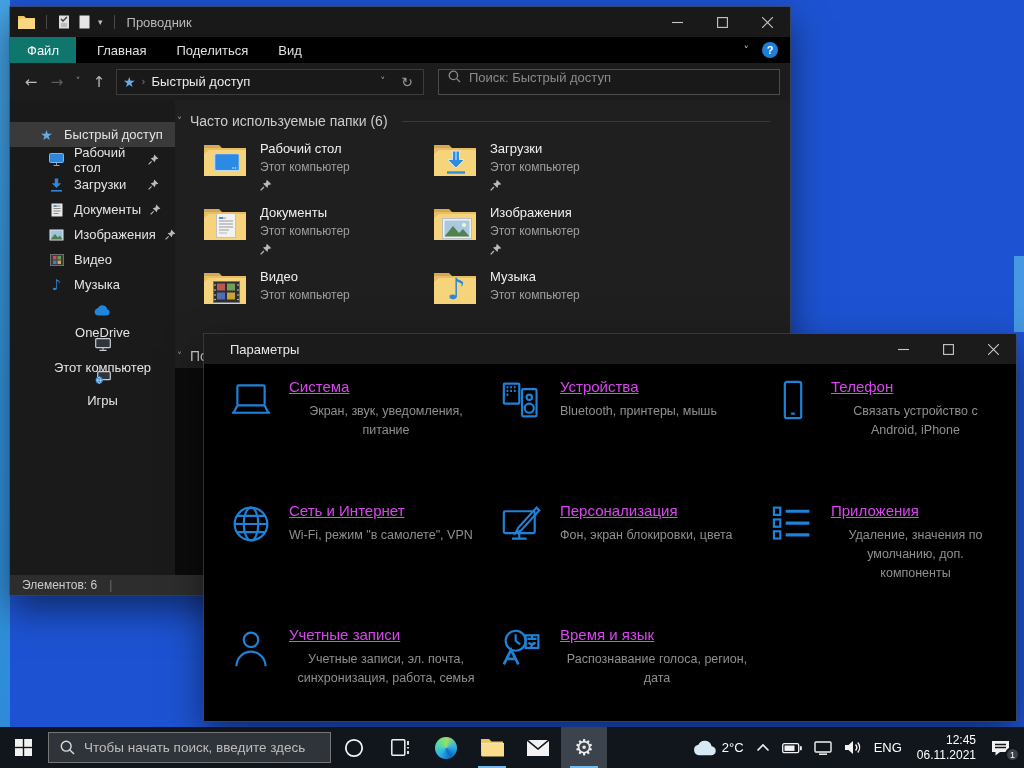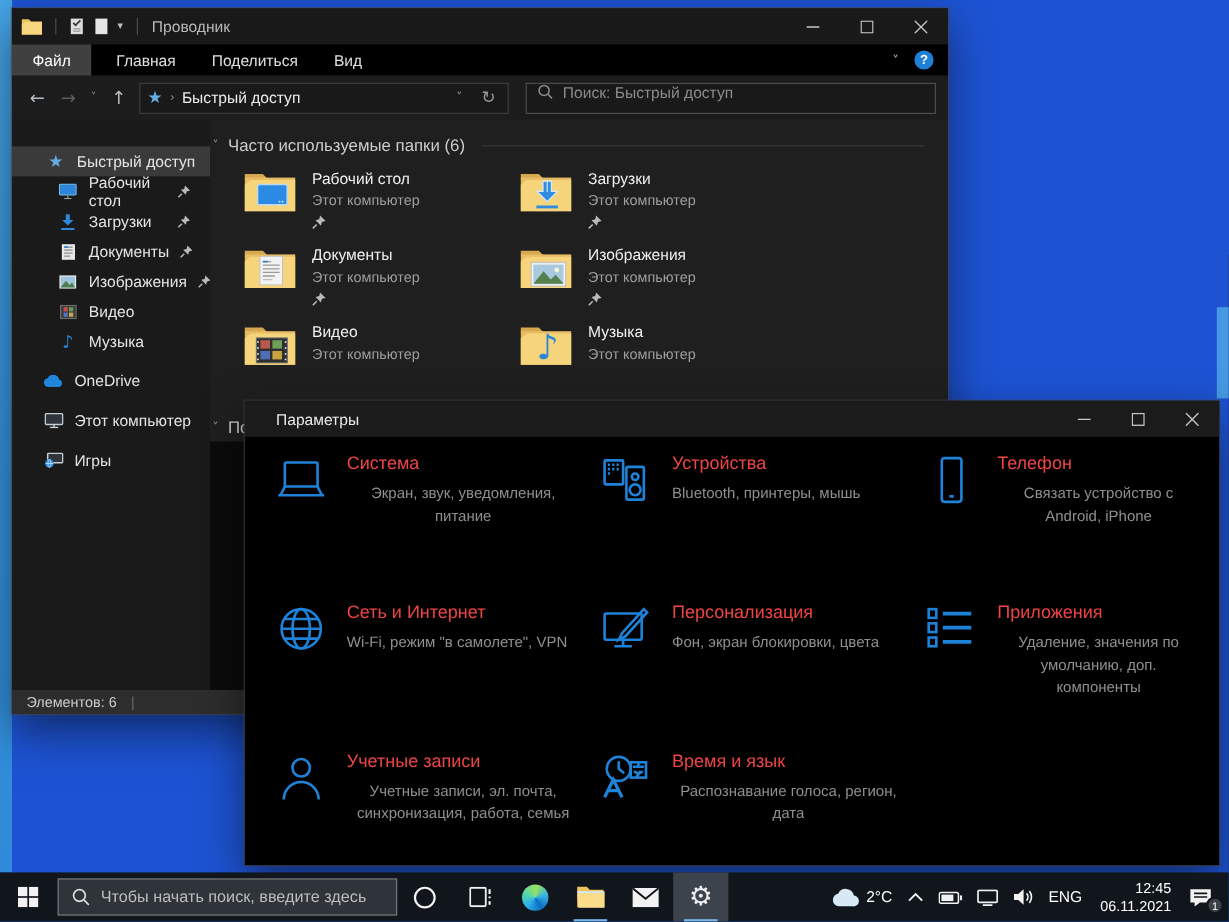--- a/index.html
+++ b/index.html
@@ -27,21 +27,21 @@
   
   .explorer { left:10px; top:7px; width:780px; height:588px; background:#1c1c1c; z-index:1; }
   .ex-titlebar { height:30px; background:#191919; display:flex; align-items:center; padding-left:8px; }
   .qat { display:flex; align-items:center; gap:7px; }
   .qat-sep { width:1px; height:14px; background:#4a4a4a; margin:0 4px; }
   .ex-title { color:#b9b9b9; font-size:13px; margin-left:8px; }
   .ex-caps { margin-left:auto; }
 
   .ex-menubar { height:26px; background:#000; display:flex; align-items:stretch; }
   .tab { display:flex; align-items:center; padding:0 15px; font-size:13px; color:#e0e0e0; }
-  .tab.active { background:#404040; color:#fff; padding:0 17px; }
+  .tab.active { background:#0f766e; color:#fff; padding:0 17px; }
   .menubar-right { margin-left:auto; display:flex; align-items:center; gap:13px; padding-right:12px; }
   .help-circle { width:16px; height:16px; border-radius:50%; background:#1f7fd6; color:#fff;
     font-size:11px; font-weight:bold; display:flex; align-items:center; justify-content:center; }
 
   .ex-navbar { height:37px; display:flex; align-items:center; padding:0 8px; background:#1c1c1c; }
   .nav-btn { width:26px; height:26px; display:flex; align-items:center; justify-content:center;
     color:#b6bdc4; font-size:15px; font-family:"DejaVu Sans",sans-serif; }
   .nav-btn.disabled { color:#5d5d5d; }
   .nav-btn.small { width:16px; font-size:10px; color:#8a8a8a; }
   .addressbar { width:308px; height:26px; margin-left:4px; border:1px solid #3c3c3c; background:#191919;
@@ -53,21 +53,21 @@
     display:flex; align-items:flex-start; padding:0 9px; gap:8px; }
   .searchbox input { flex:1; background:transparent; border:none; outline:none; color:#cfcfcf;
     font-size:13px; font-family:inherit; }
   .searchbox input::placeholder { color:#8b8b8b; opacity:1; }
 
   .ex-body { position:absolute; top:93px; bottom:20px; left:0; right:0; display:flex; }
   .sidebar { width:165px; background:#1a1a1a; padding-top:22px; flex-shrink:0; }
   .side-item { height:25px; display:flex; align-items:center; gap:9px; font-size:13px; color:#e4e4e4;
     padding-left:28px; padding-right:6px; margin:0 0 0 0; }
   .side-item.lvl2 { padding-left:38px; }
-  .side-item.top { padding-left:26px; }
+  .side-item.top { padding-left:26px;flex-direction:column; }
   .side-item.gap { margin-top:8px; }
   .side-item.selected { background:#3a3a3a; }
   .side-icon { width:17px; display:flex; justify-content:center; flex-shrink:0; }
   .side-pin { margin-left:auto; margin-right:10px; }
 
   .content { flex:1; background:#1f1f1f; position:relative; }
   .sec-header { position:absolute; left:2px; display:flex; align-items:center; gap:8px; color:#cccccc;
     font-size:14px; }
   .sec-chev { color:#9a9a9a; font-size:10px; font-family:"DejaVu Sans",sans-serif; }
   .sec-rule { height:1px; background:#3a3a3a; width:368px; margin-left:6px; }
@@ -89,21 +89,21 @@
   
   .settings { left:204px; top:334px; width:812px; height:387px; background:#000; z-index:2; }
   .st-titlebar { height:30px; background:#1b1b1b; display:flex; align-items:center;justify-content:space-between; }
   .st-title { color:#e8e8e8; font-size:13px; padding-left:26px; }
   .st-caps { margin-left:auto; }
   .st-grid { position:absolute; left:24px; top:44px; display:grid;
     grid-template-columns:271px 271px 246px; grid-auto-rows:124px; }
   .stile { display:flex; gap:15px; padding-right:16px; }
   .st-icon { width:46px; flex-shrink:0; display:flex; justify-content:center; padding-top:2px; }
   .st-icon svg { stroke:#1e82d8; fill:none; stroke-width:2.4; }
-  .st-title2 { color:#ef4444; font-size:15px; margin-bottom:7px; }
+  .st-title2 { color:#d946ef; font-size:15px; margin-bottom:7px;text-decoration:underline; }
   .st-sub { color:#8f8f8f; font-size:12.5px; line-height:1.5; max-width:198px;text-align:center; }
 
   
   .taskbar { position:absolute; left:0; bottom:0; width:1024px; height:41px; background:#11161d;
     display:flex; align-items:center; z-index:10; }
   .tb-btn { width:46px; height:41px; display:flex; align-items:center; justify-content:center; position:relative; }
   .tb-btn.active { background:#3d434c; }
   .tb-underline { position:absolute; left:9px; right:9px; bottom:0; height:2px; background:#76b9ed; }
   .tb-search { width:283px; height:31px; background:#2f333a; border:1px solid #767676;
     display:flex; align-items:center; gap:9px; padding:0 11px; margin-left:2px; }

